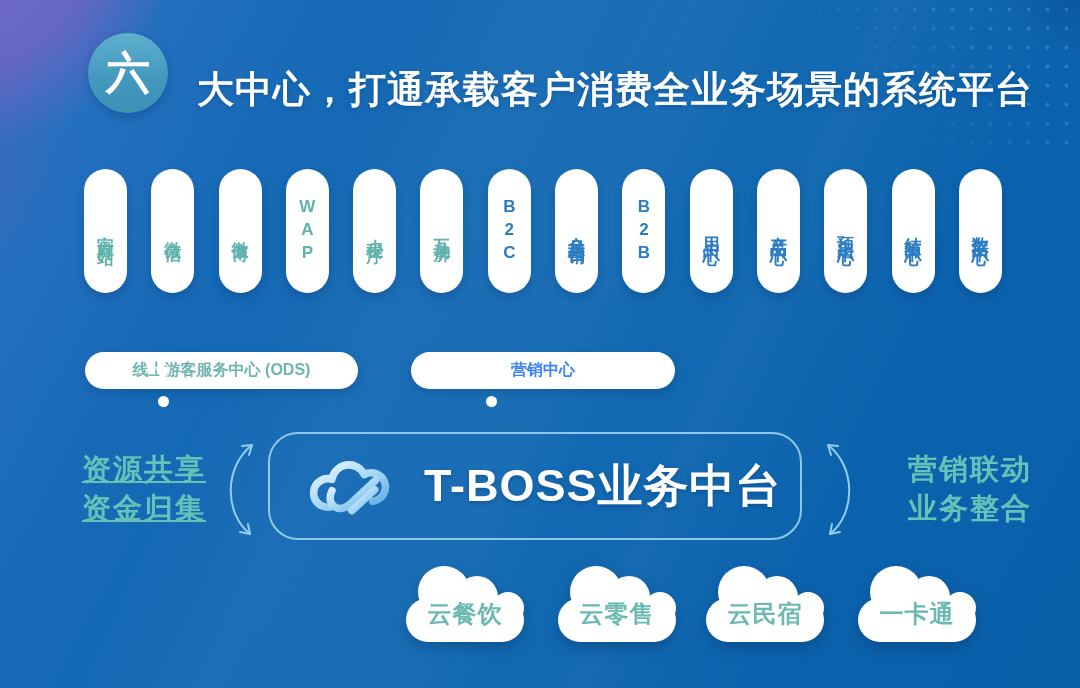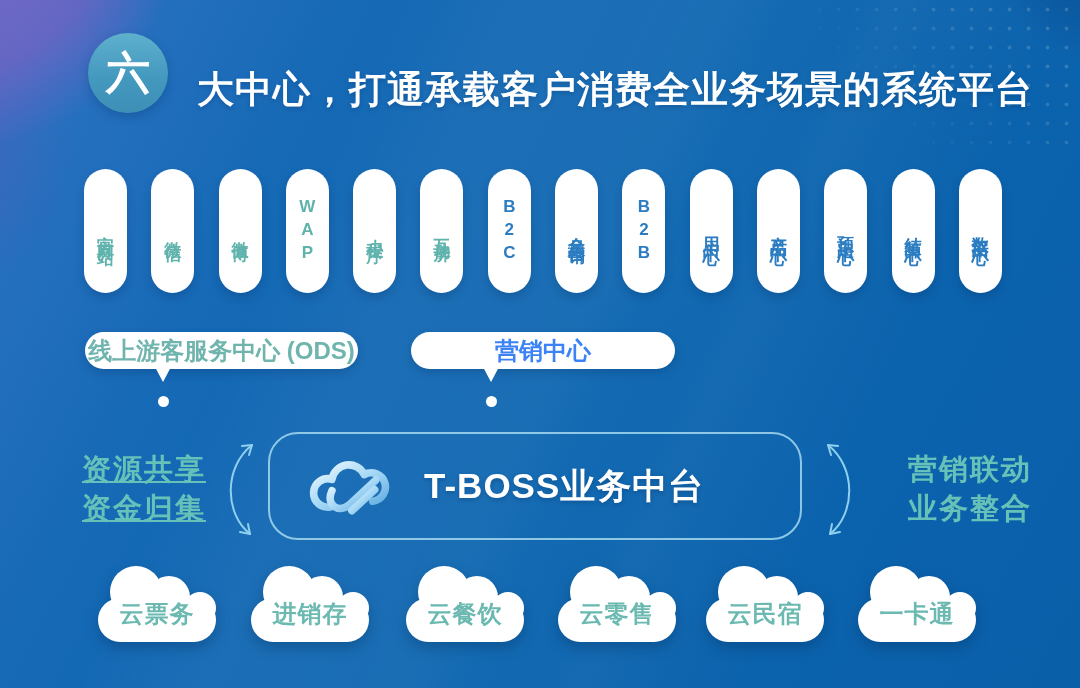--- a/index.html
+++ b/index.html
@@ -55,41 +55,41 @@
     font-size:17px;font-weight:700;letter-spacing:4px;line-height:1;
   }
   .pill.teal span{color:#5fb3ac;}
   .pill.blue span{color:#2b7cc1;}
   
   .bubble-wrap{position:absolute;top:332px;height:80px;}
   .bubble{
     height:37px;background:#fff;border-radius:19px;
     display:flex;align-items:center;justify-content:center;
     box-shadow:0 4px 8px rgba(0,40,90,0.22);
-    font-size:24px;font-weight:700;white-space:nowrap;
+    font-size:16px;font-weight:700;white-space:nowrap;margin-top:20px;
   }
   .bubble.teal-text{color:#6fb5ae;}
   .bubble.blue-text{color:#3b82f6;}
   .tail{
     position:absolute;top:35px;width:0;height:0;
     border-left:8px solid transparent;border-right:8px solid transparent;
     border-top:15px solid #fff;
   }
   .dot{
     position:absolute;top:64px;width:11px;height:11px;border-radius:50%;background:#fff;
   }
   
   .tboss{
     position:absolute;left:268px;top:432px;width:530px;height:104px;
     border:2px solid rgba(173,224,242,0.8);border-radius:30px;
     display:flex;align-items:center;
   }
   .cloud-logo{margin-left:32px;flex:0 0 auto;}
   .tboss-label{
-    margin-left:26px;color:#fff;font-size:35px;font-weight:800;letter-spacing:1px;white-space:nowrap;
+    margin-left:26px;color:#fff;font-size:45px;font-weight:800;letter-spacing:1px;white-space:nowrap;
     text-shadow:0 2px 4px rgba(0,40,90,0.3);
   }
   
   .side-note{
     position:absolute;top:450px;color:#66c2b8;font-size:29px;font-weight:800;
     line-height:39px;letter-spacing:2px;white-space:nowrap;
   }
   .side-note.left{left:82px;text-decoration:underline;}
   .side-note.right{left:876px;margin-left:32px;}
   .arrow-svg{position:absolute;top:437px;}
@@ -215,34 +215,20 @@
       </defs>
       <g fill="none" stroke="url(#cg)" stroke-width="8" stroke-linecap="round" stroke-linejoin="round">
         <path d="M30 62 a15 15 0 1 1 1 -29 a18 18 0 0 1 34 -5 a15 15 0 1 1 9 28"></path>
         <path d="M31 45 c-7 15 7 24 18 15 l28 -26"></path>
         <path d="M52 66 l24 -22"></path>
       </g>
     </svg>
     <div class="tboss-label">T-BOSS业务中台</div>
   </div>
 
-  <div class="cloud" style="left:98px;">
-    <i class="c-big"></i>
-      <i class="c-mid"></i>
-      <i class="c-small"></i>
-      <i class="c-base"></i>
-    <span class="c-label">云票务</span>
-  </div>
-  <div class="cloud" style="left:251px;">
-    <i class="c-big"></i>
-      <i class="c-mid"></i>
-      <i class="c-small"></i>
-      <i class="c-base"></i>
-    <span class="c-label">进销存</span>
-  </div>
   <div class="cloud" style="left:406px;">
     <i class="c-big"></i>
       <i class="c-mid"></i>
       <i class="c-small"></i>
       <i class="c-base"></i>
     <span class="c-label">云餐饮</span>
   </div>
   <div class="cloud" style="left:558px;">
     <i class="c-big"></i>
       <i class="c-mid"></i>

